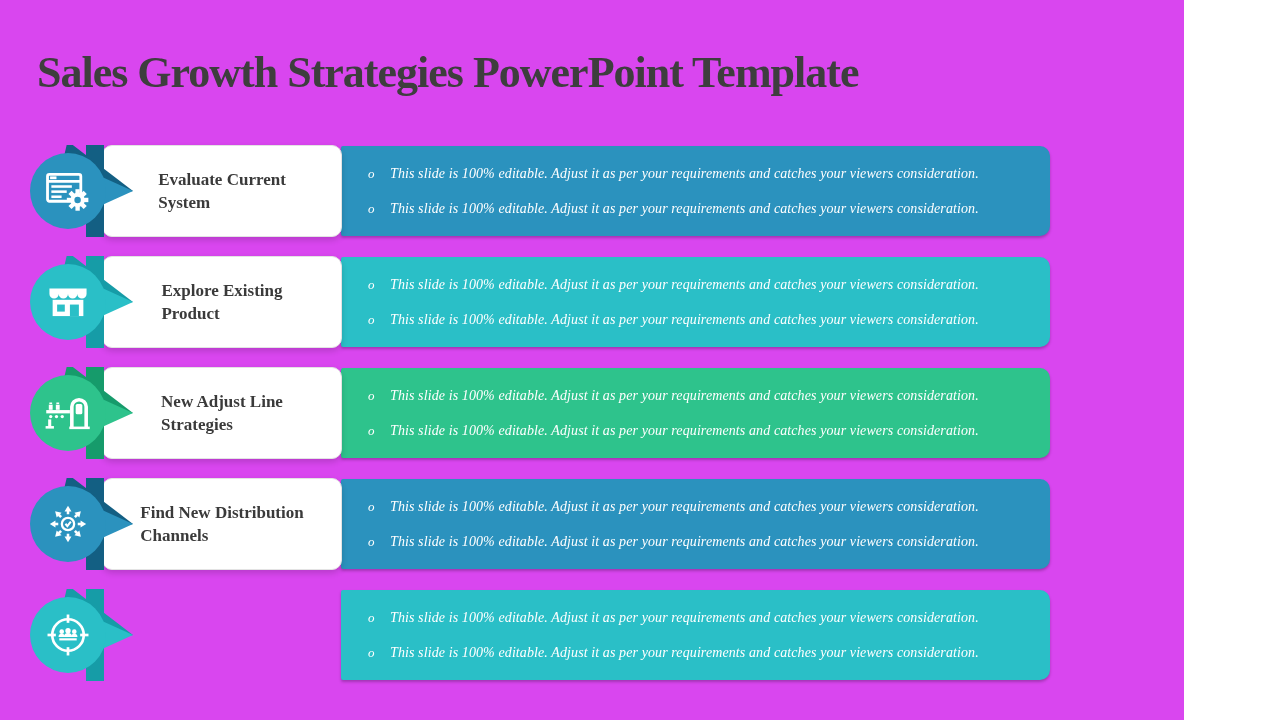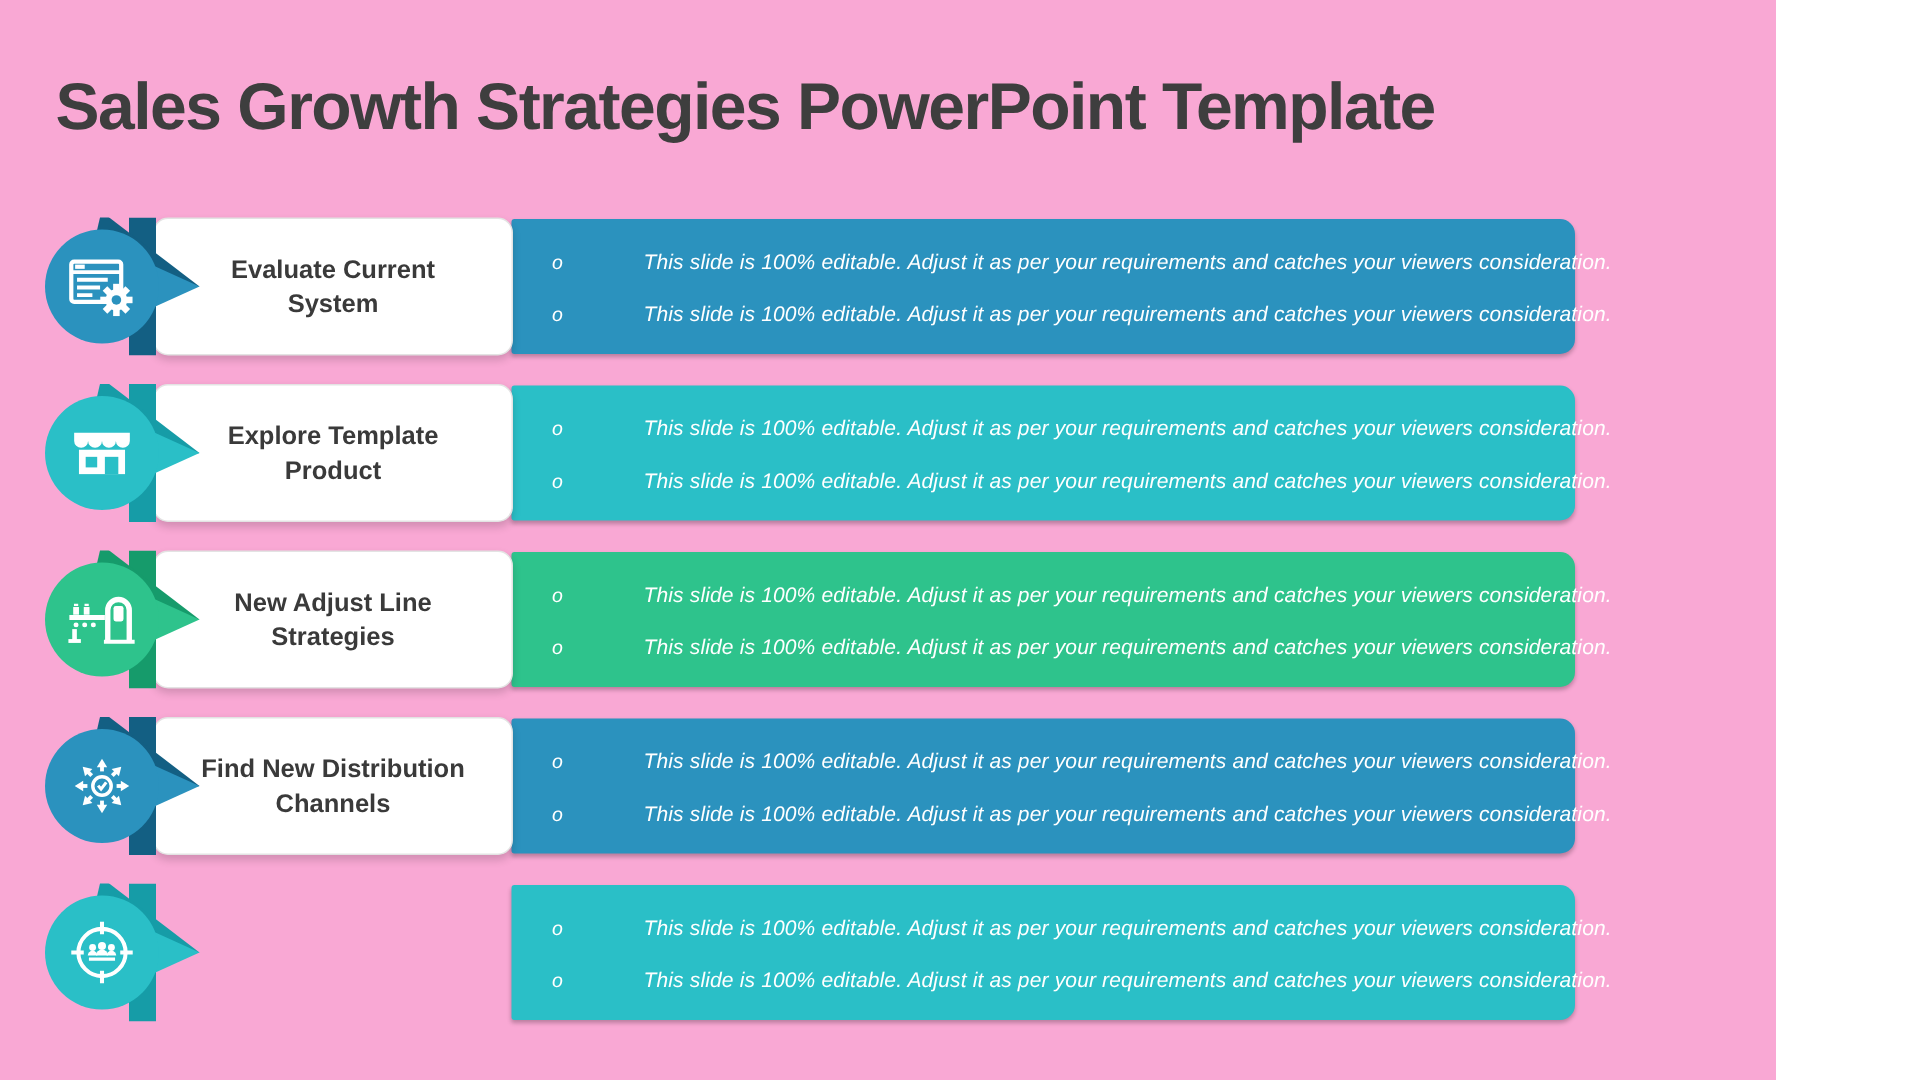--- a/index.html
+++ b/index.html
@@ -1,17 +1,17 @@
 <!DOCTYPE html>
 <html><head>
 <meta charset="utf-8">
 <style>
   * { margin:0; padding:0; box-sizing:border-box; }
   html,body { width:1280px; height:720px; background:#fff; font-family:"Liberation Sans",sans-serif; overflow:hidden; }
-  .slide { position:relative; width:1184px; height:720px; background:#f9a8d4; }
+  .slide { position:relative; width:1184px; height:720px; background:#d946ef;font-family:Liberation Serif, serif; }
 
   .page-title {
     position:absolute; left:37px; top:47px;
     font-size:44px; font-weight:bold; color:#3e3e3e; letter-spacing:-1px;
     white-space:nowrap;
   }
 
   .rows { position:absolute; left:0; top:145px; width:1280px; height:540px; }
 
   .row { position:absolute; left:0; width:1060px; height:92px; }
@@ -25,32 +25,31 @@
     gap:19px; padding-left:27px; padding-right:24px;
     z-index:1;
   }
   .bullet-item { display:flex; align-items:baseline; }
   .bullet-marker {
     color:#fff; font-size:13px; font-style:italic; width:22px; flex:0 0 22px;
   }
   .bullet-text {
     color:#fff; font-size:14px; font-style:italic; letter-spacing:0.1px;
     white-space:nowrap;
-    margin-left:39px;
   }
 
   .label-box {
     position:absolute; left:102px; top:0; width:240px; height:92px;
     background:#ffffff; border:1px solid #e3e3e3; border-radius:10px;
     box-shadow:0 3px 6px rgba(0,0,0,0.16);
     display:flex; align-items:center; justify-content:center;
     z-index:2;
   }
   .label-text {
-    text-align:center; font-size:17px; font-weight:bold; color:#3a3a3a;
+    text-align:left; font-size:17px; font-weight:bold; color:#3a3a3a;
     line-height:23px; max-width:210px;
   }
 
   .icon-badge { position:absolute; left:28px; top:0; width:110px; height:92px; z-index:3; }
 </style>
 </head>
 <body>
 
 <div class="slide">
   <div class="page-title">Sales Growth Strategies PowerPoint Template</div>
@@ -110,21 +109,21 @@
         <span class="bullet-marker">o</span>
         <span class="bullet-text">This slide is 100% editable. Adjust it as per your requirements and catches your viewers consideration.</span>
       </div>
       <div class="bullet-item">
         <span class="bullet-marker">o</span>
         <span class="bullet-text">This slide is 100% editable. Adjust it as per your requirements and catches your viewers consideration.</span>
       </div>
     </div>
     <div class="label-box">
       <div class="label-text">
-        <span class="label-line">Explore Template</span><br>
+        <span class="label-line">Explore Existing</span><br>
         <span class="label-line">Product</span>
       </div>
     </div>
     <svg class="icon-badge" viewBox="0 0 110 92" xmlns="http://www.w3.org/2000/svg">
       <rect class="fold-strip" x="58" y="0" width="18" height="92" fill="#169CA7"></rect>
       <polygon class="fold-tri" points="30,12 105,46 30,80" transform="rotate(13 105 46)" fill="#169CA7"></polygon>
       <polygon class="arrow" points="30,12 105,46 30,80" fill="#2ABFC7"></polygon>
       <circle class="disc" cx="40" cy="46" r="38" fill="#2ABFC7"></circle>
       <g class="glyph-slot" transform="translate(40,46) scale(1.28) translate(-18,-18)">
             <g>

